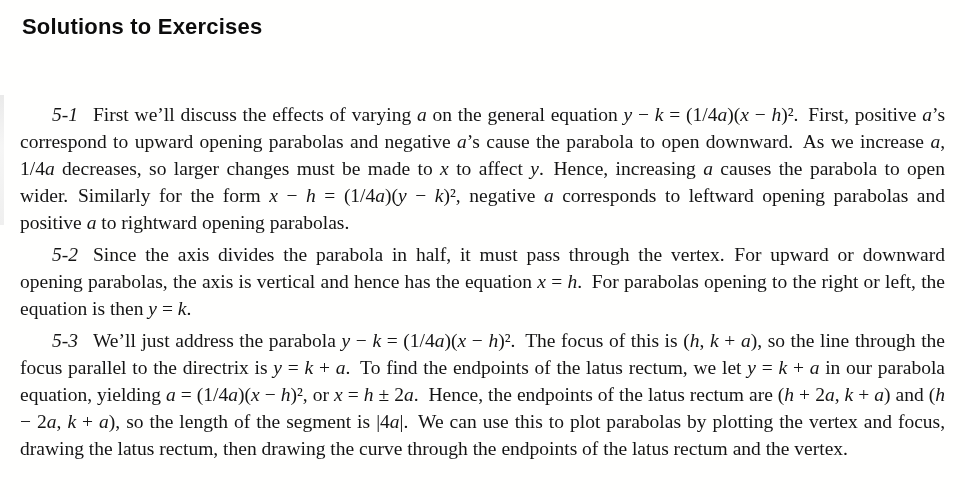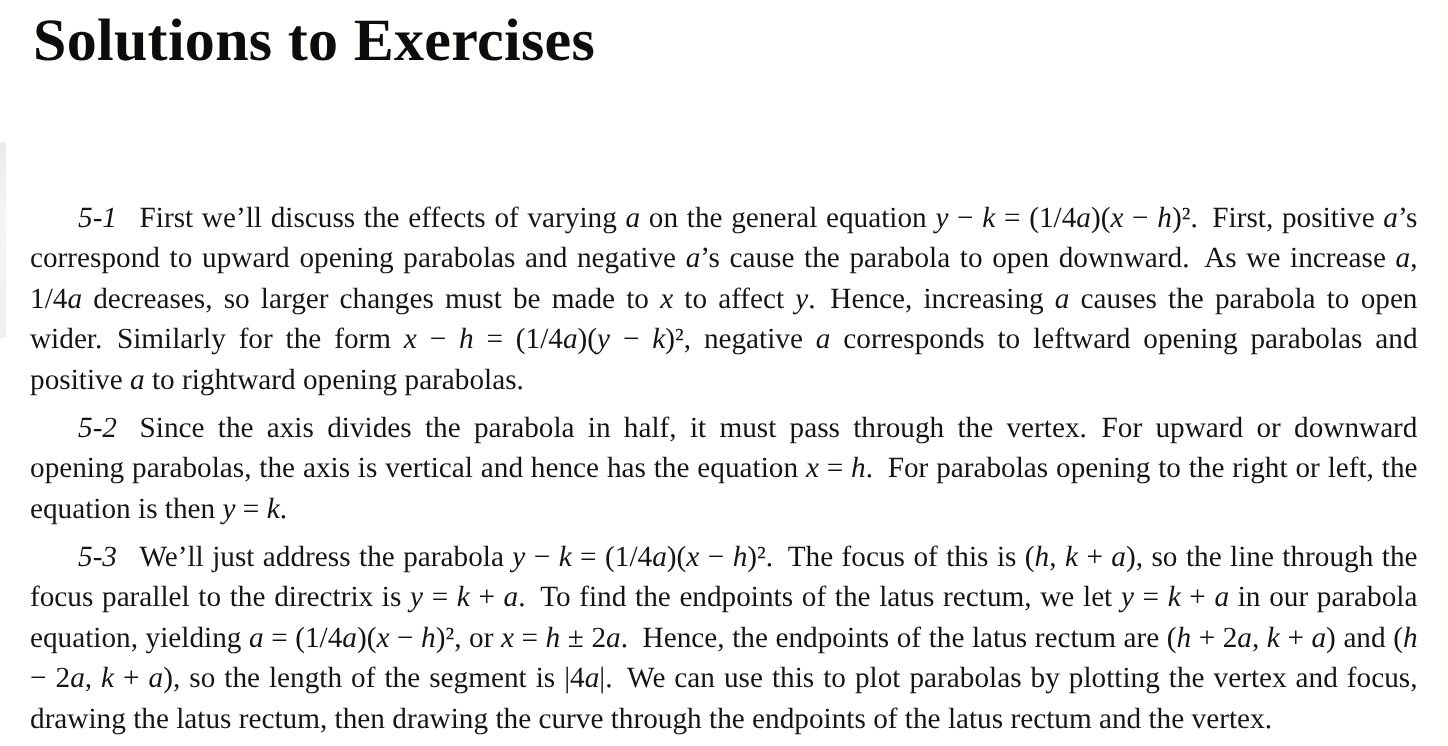--- a/index.html
+++ b/index.html
@@ -16,30 +16,30 @@
   
   .page::before {
     content: "";
     position: absolute;
     left: 0; top: 95px;
     width: 4px; height: 130px;
     background: linear-gradient(#d9d9d9, #efefef 40%, #e2e2e2);
     opacity: 0.55;
   }
   .page-title {
-    font-family: Liberation Serif, serif;
+    font-family: Liberation Sans, sans-serif;
     font-weight: bold;
-    font-size: 40px;
+    font-size: 22px;
     line-height: 34px;
     margin: 10px 0 0 22px;
     color: #0c0c0c;
     letter-spacing: 0.2px;
   }
   .content {
-    margin-top: 88px;
+    margin-top: 57px;
     padding: 0 20px 0 20px;
   }
   .para {
     margin: 0 0 5px 0;
     font-size: 19.5px;
     line-height: 27px;
     text-align: justify;
     text-indent: 32px;
     color: #141414;
   }

